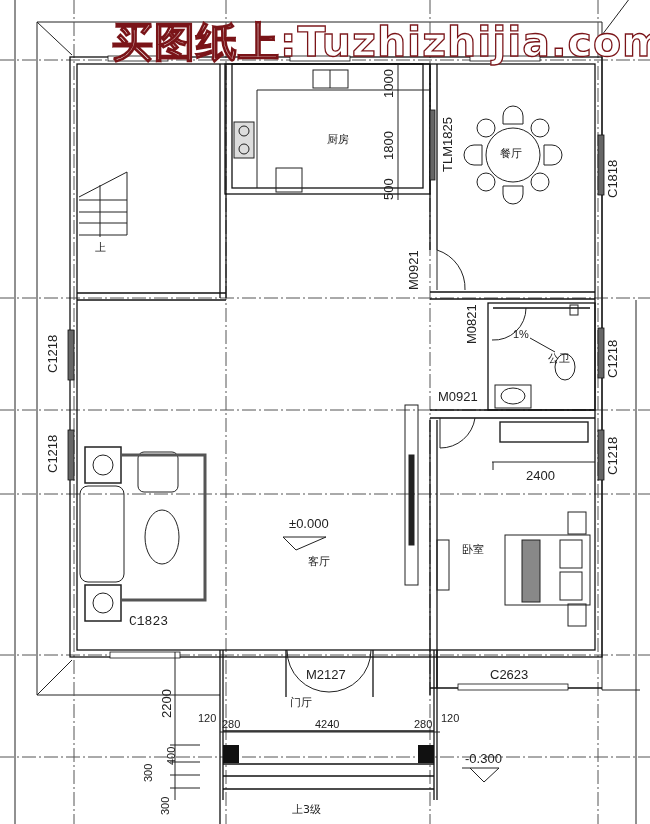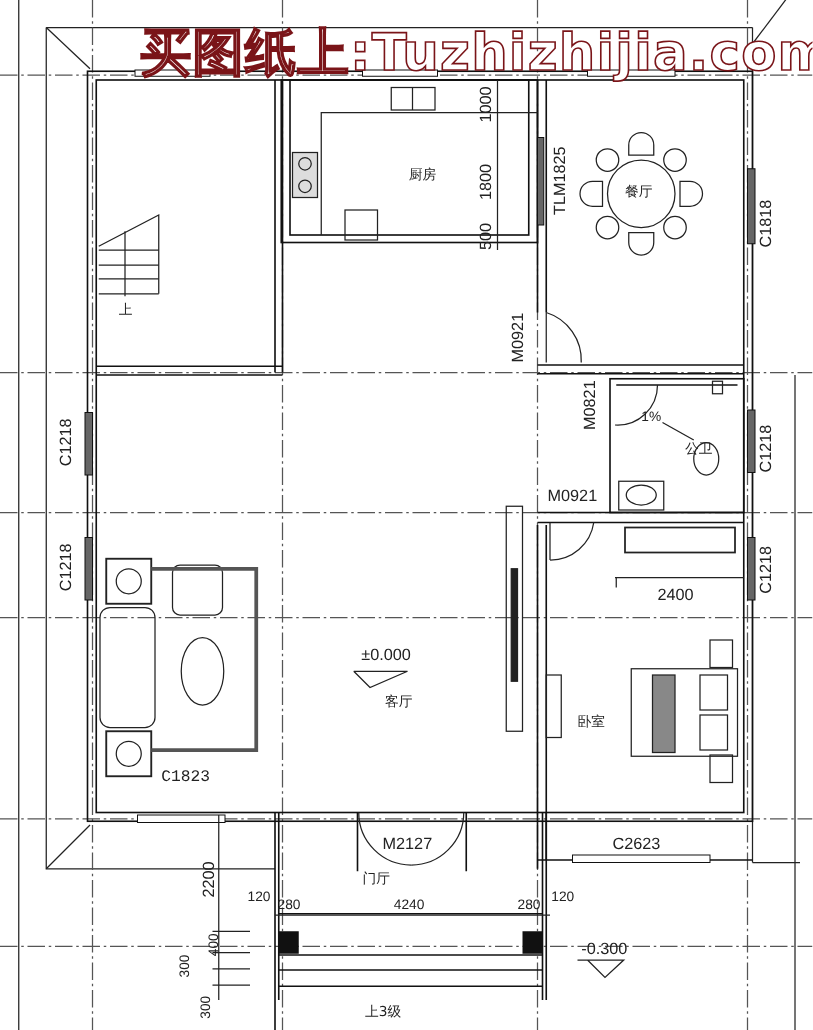--- a/index.html
+++ b/index.html
@@ -189,21 +189,21 @@
     <polyline points="283,537 326,537 296,550 283,537"></polyline>
   </g>
 </svg>
 
 <div class="wm">买图纸上:Tuzhizhijia.com</div>
 
 <div class="lbl room" style="left:327px;top:134px;">厨房</div>
 <div class="lbl room" style="left:500px;top:148px;">餐厅</div>
 <div class="lbl room" style="left:508px;top:353px;margin-left:40px;">公卫</div>
 <div class="lbl room" style="left:308px;top:556px;">客厅</div>
-<div class="lbl room" style="left:462px;top:572px;">卧室</div>
+<div class="lbl room" style="left:462px;top:544px;">卧室</div>
 <div class="lbl room" style="left:290px;top:697px;">门厅</div>
 <div class="lbl room" style="left:95px;top:242px;">上</div>
 
 <div class="lbl dim vert" style="left:441px;top:172px;">TLM1825</div>
 <div class="lbl dim vert" style="left:407px;top:290px;">M0921</div>
 <div class="lbl dim vert" style="left:465px;top:344px;">M0821</div>
 <div class="lbl dim" style="left:438px;top:390px;">M0921</div>
 <div class="lbl dim" style="left:306px;top:628px;margin-top:40px;">M2127</div>
 <div class="lbl dim vert" style="left:606px;top:198px;">C1818</div>
 <div class="lbl dim vert" style="left:606px;top:378px;">C1218</div>

